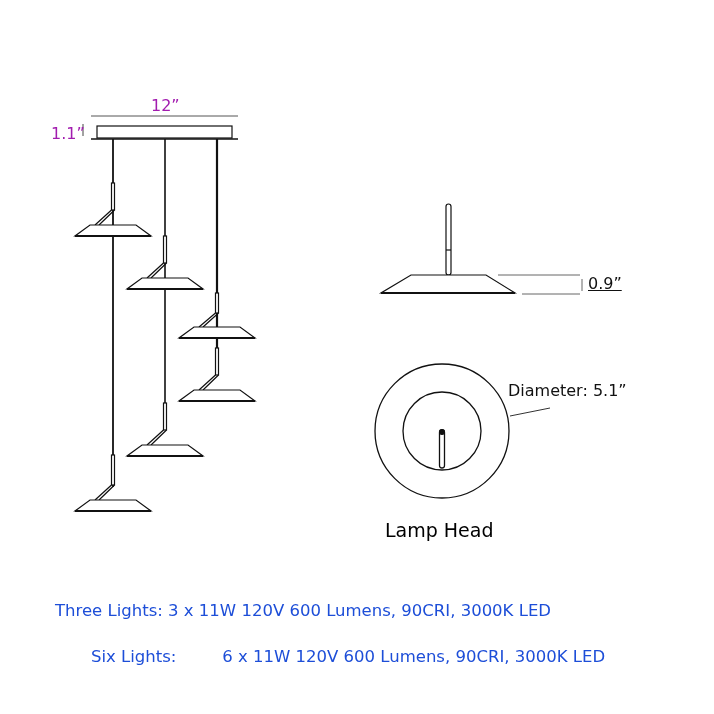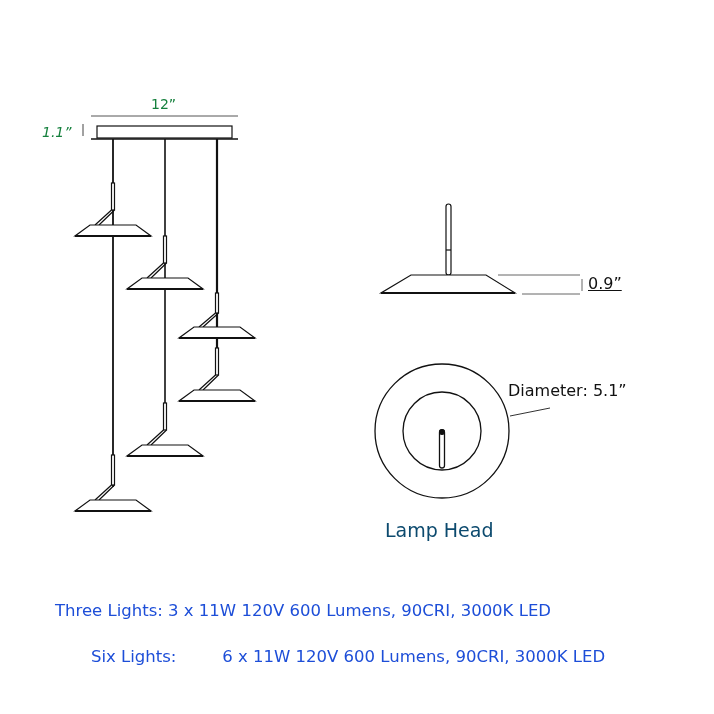--- a/index.html
+++ b/index.html
@@ -1,22 +1,22 @@
 <!DOCTYPE html>
 <html><head>
   <meta charset="utf-8">
   <style>
     html, body { margin: 0; padding: 0; background: #ffffff; }
     body { width: 714px; height: 714px; position: relative; overflow: hidden;
            font-family: "DejaVu Sans", sans-serif; color: #111; }
     .abs { position: absolute; }
     svg { position: absolute; left: 0; top: 0; }
-    .dim-label { font-family: "DejaVu Sans", sans-serif; font-size: 14px; color: #15803d; white-space: nowrap; }
+    .dim-label { font-family: "DejaVu Sans", sans-serif; font-size: 16px; color: #a21caf; white-space: nowrap; }
     .dim-label-lg { font-family: "DejaVu Sans", sans-serif; font-size: 16px; color: #111; white-space: nowrap; }
-    .caption { font-family: "DejaVu Sans", sans-serif; font-size: 19px; color: #0c4a6e; white-space: nowrap; }
+    .caption { font-family: "DejaVu Sans", sans-serif; font-size: 19px; color: #000000; white-space: nowrap; }
     .spec { font-family: "DejaVu Sans", sans-serif; font-size: 16.5px; color: #1d4ed8; white-space: nowrap; }
   </style>
 </head>
 <body>
 
 <svg width="714" height="714" viewBox="0 0 714 714">
   <g fill="none" stroke="#111" stroke-width="1.2">
 
     <line x1="91" y1="116" x2="238" y2="116" stroke="#555" stroke-width="1"></line>
 
@@ -89,21 +89,21 @@
   <g fill="none" stroke="#111" stroke-width="1.3">
     <circle cx="442" cy="431" r="67"></circle>
     <circle cx="442" cy="431" r="39"></circle>
     <rect x="439.5" y="430" width="5" height="38" rx="2.5" fill="#fff"></rect>
     <circle cx="442" cy="432" r="2.4" fill="#111"></circle>
     <line x1="510" y1="416" x2="550" y2="408" stroke="#333" stroke-width="1"></line>
   </g>
 </svg>
 
 <div class="abs dim-label" style="left:151px; top:96px;">12”</div>
-<div class="abs dim-label" style="left:42px; top:124px;font-style:italic;">1.1”</div>
+<div class="abs dim-label" style="left:51px; top:124px;">1.1”</div>
 
 <div class="abs dim-label-lg" style="left:588px; top:274px;text-decoration:underline;">0.9”</div>
 <div class="abs dim-label-lg" style="left:508px; top:381px;">Diameter: 5.1”</div>
 <div class="abs caption" style="left:385px; top:519px;">Lamp Head</div>
 
 <div class="abs spec" style="left:55px; top:601px;">
   <span>Three Lights:</span>
   <span>3 x 11W 120V 600 Lumens, 90CRI, 3000K LED</span>
 </div>
 <div class="abs spec" style="left:55px; top:647px;margin-left:36px;">

